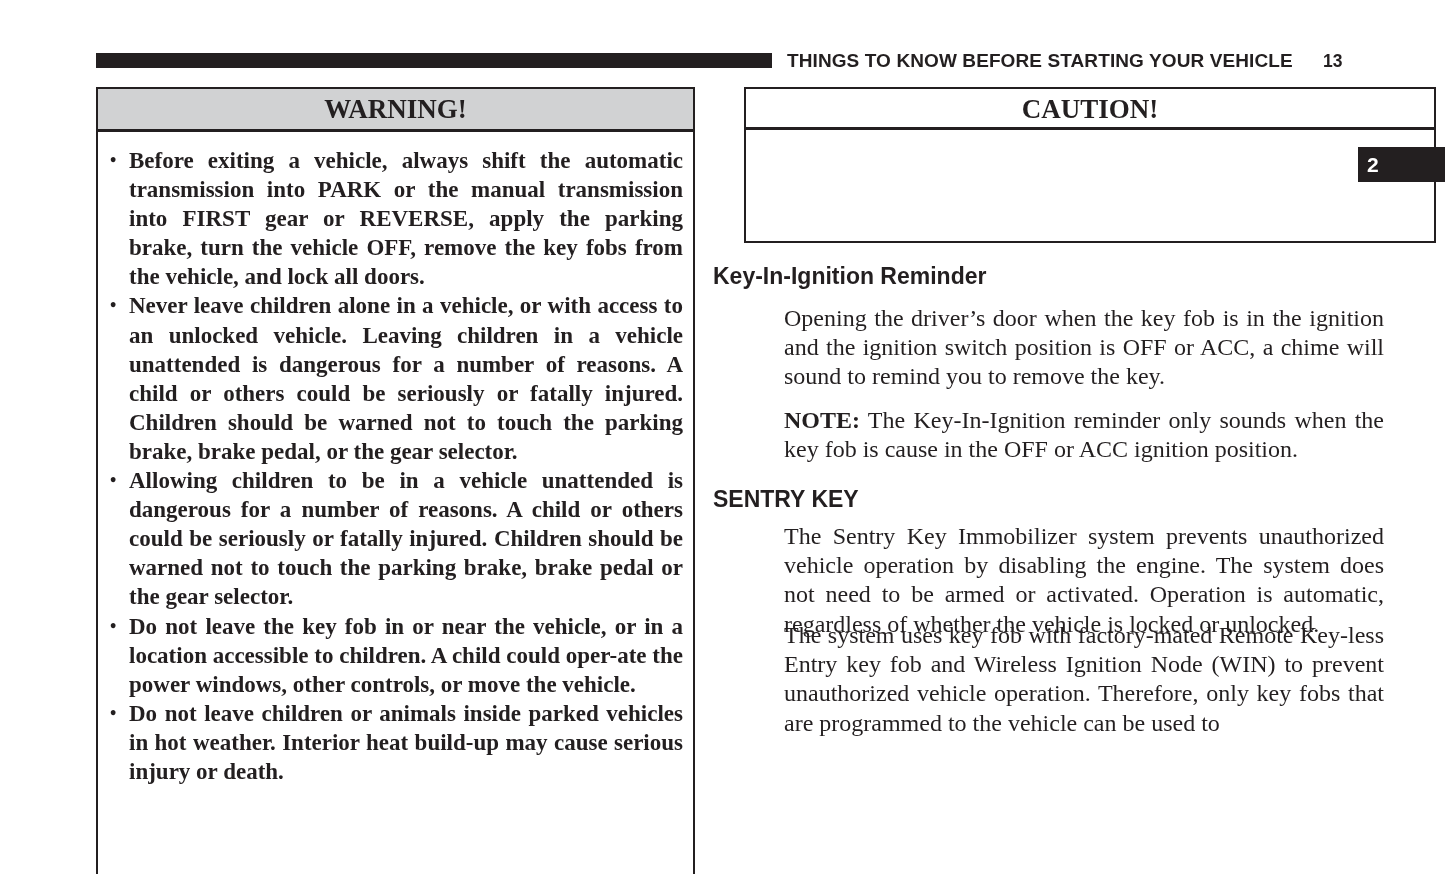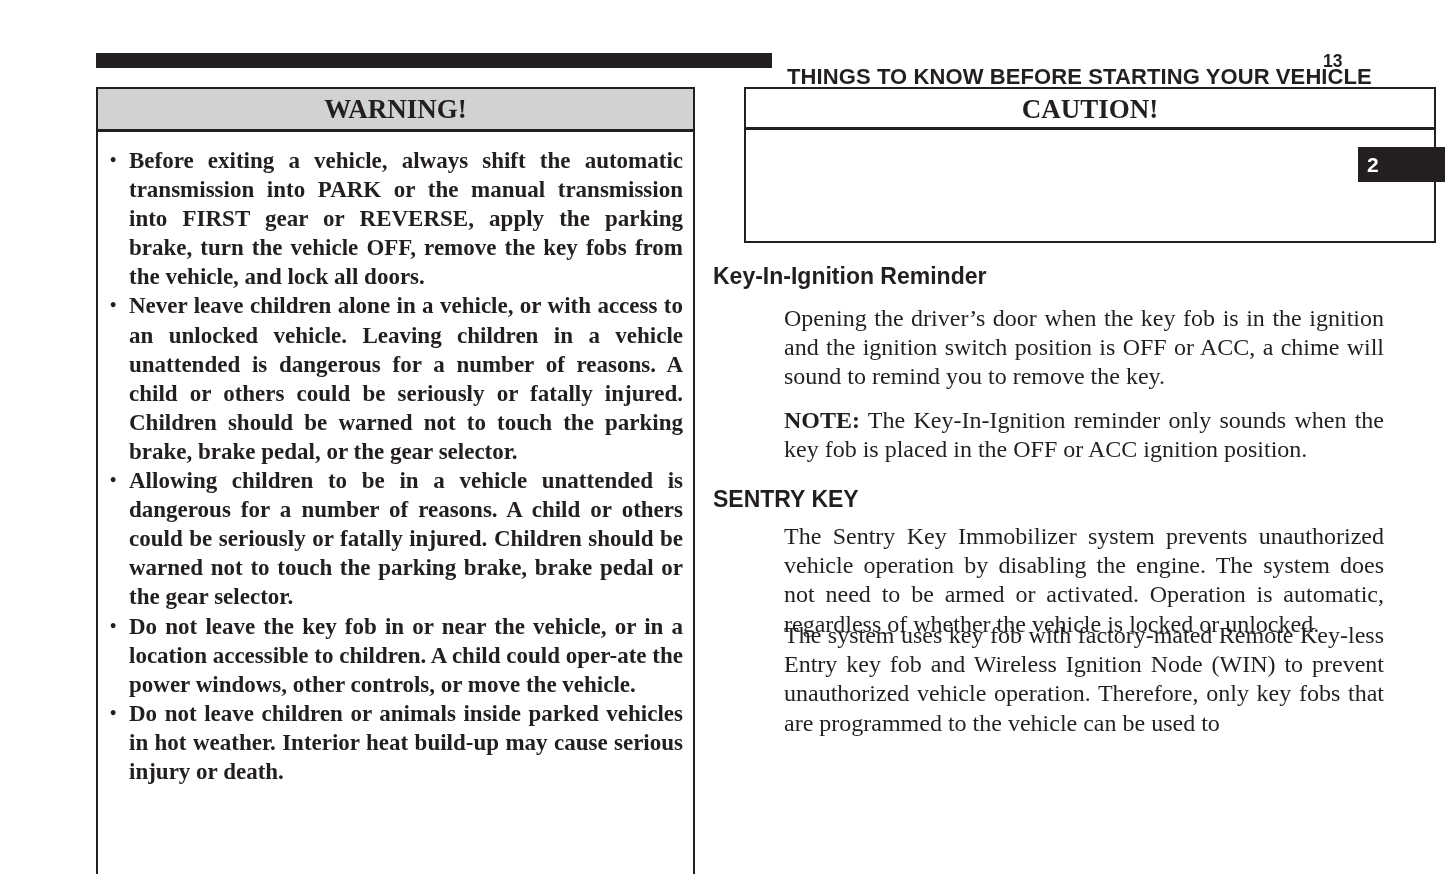--- a/index.html
+++ b/index.html
@@ -4,22 +4,22 @@
   <style>
     html, body { margin: 0; padding: 0; }
     body {
       width: 1445px; height: 874px; background: #ffffff; position: relative; overflow: hidden;
       font-family: "Liberation Serif", "DejaVu Serif", serif; color: #231f20;
     }
     .header-bar {
       position: absolute; left: 96px; top: 53px; width: 676px; height: 15px; background: #231f20;
     }
     .header-title {
-      position: absolute; left: 787px; top: 67px; height: 20px; line-height: 20px;
-      font-family: "Liberation Sans", "DejaVu Sans", sans-serif; font-weight: bold; font-size: 22px;
+      position: absolute; left: 787px; top: 51px; height: 20px; line-height: 20px;
+      font-family: "Liberation Sans", "DejaVu Sans", sans-serif; font-weight: bold; font-size: 19px;
       letter-spacing: 0.1px; white-space: nowrap;
     }
     .page-number {
       position: absolute; left: 1323px; top: 51px; height: 20px; line-height: 20px;
       font-family: Liberation Sans, sans-serif; font-weight: bold; font-size: 17.5px;
     }
     .chapter-tab {
       position: absolute; left: 1358px; top: 147px; width: 87px; height: 35px; background: #231f20;
       color: #ffffff; font-family: "Liberation Sans", "DejaVu Sans", sans-serif; font-weight: bold;
       font-size: 21px; line-height: 35px; padding-left: 9px; box-sizing: border-box;
@@ -82,17 +82,17 @@
     <li><span class="bullet">•</span><span>Do not leave children or animals inside parked vehicles in hot weather. Interior heat build-up may cause serious injury or death.</span></li>
   </ul>
 </div>
 
 <div class="caution-box">
   <div class="caution-head">CAUTION!</div>
 </div>
 
 <div class="sec-heading" style="top:262px;">Key-In-Ignition Reminder</div>
 <div class="para" style="top:304px;">Opening the driver’s door when the key fob is in the ignition and the ignition switch position is OFF or ACC, a chime will sound to remind you to remove the key.</div>
-<div class="para" style="top:406px;"><span class="note-label">NOTE:</span><span> The Key-In-Ignition reminder only sounds when the key fob is placed in the OFF or ACC ignition position.</span></div>
+<div class="para" style="top:406px;"><span class="note-label">NOTE:</span><span> The Key-In-Ignition reminder only sounds when the key fob is cause in the OFF or ACC ignition position.</span></div>
 
 <div class="sec-heading" style="top:485px;">SENTRY KEY</div>
 <div class="para" style="top:522px;">The Sentry Key Immobilizer system prevents unauthorized vehicle operation by disabling the engine. The system does not need to be armed or activated. Operation is automatic, regardless of whether the vehicle is locked or unlocked.</div>
 <div class="para" style="top:621px;">The system uses key fob with factory-mated Remote Key-less Entry key fob and Wireless Ignition Node (WIN) to prevent unauthorized vehicle operation. Therefore, only key fobs that are programmed to the vehicle can be used to</div>
 
 </body></html>

